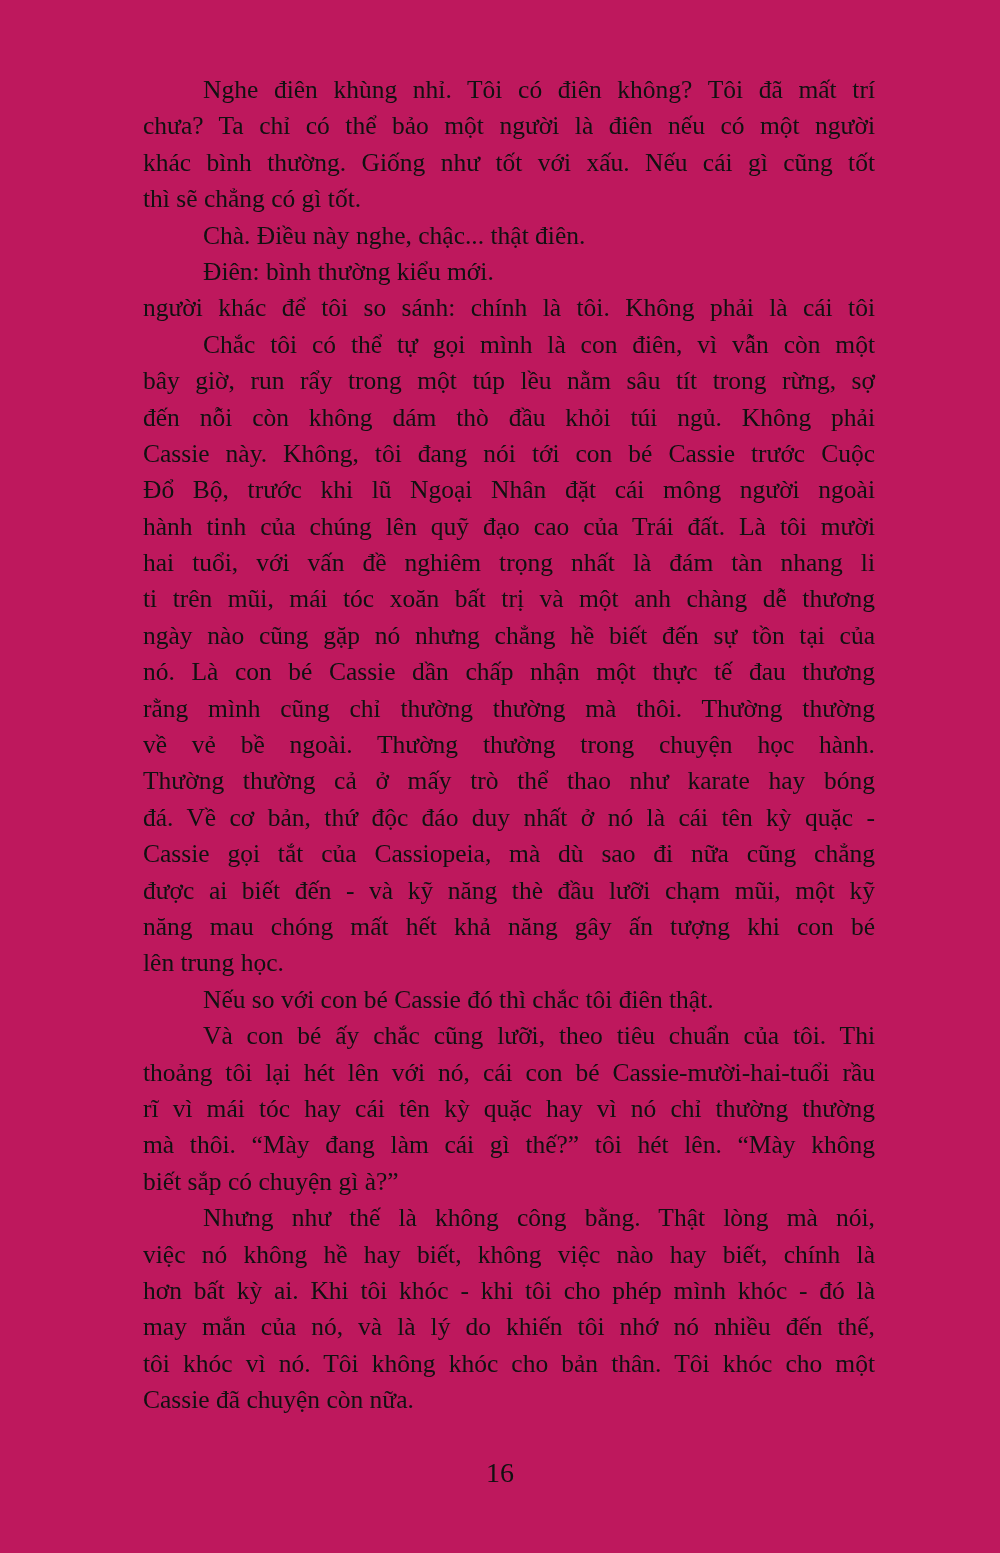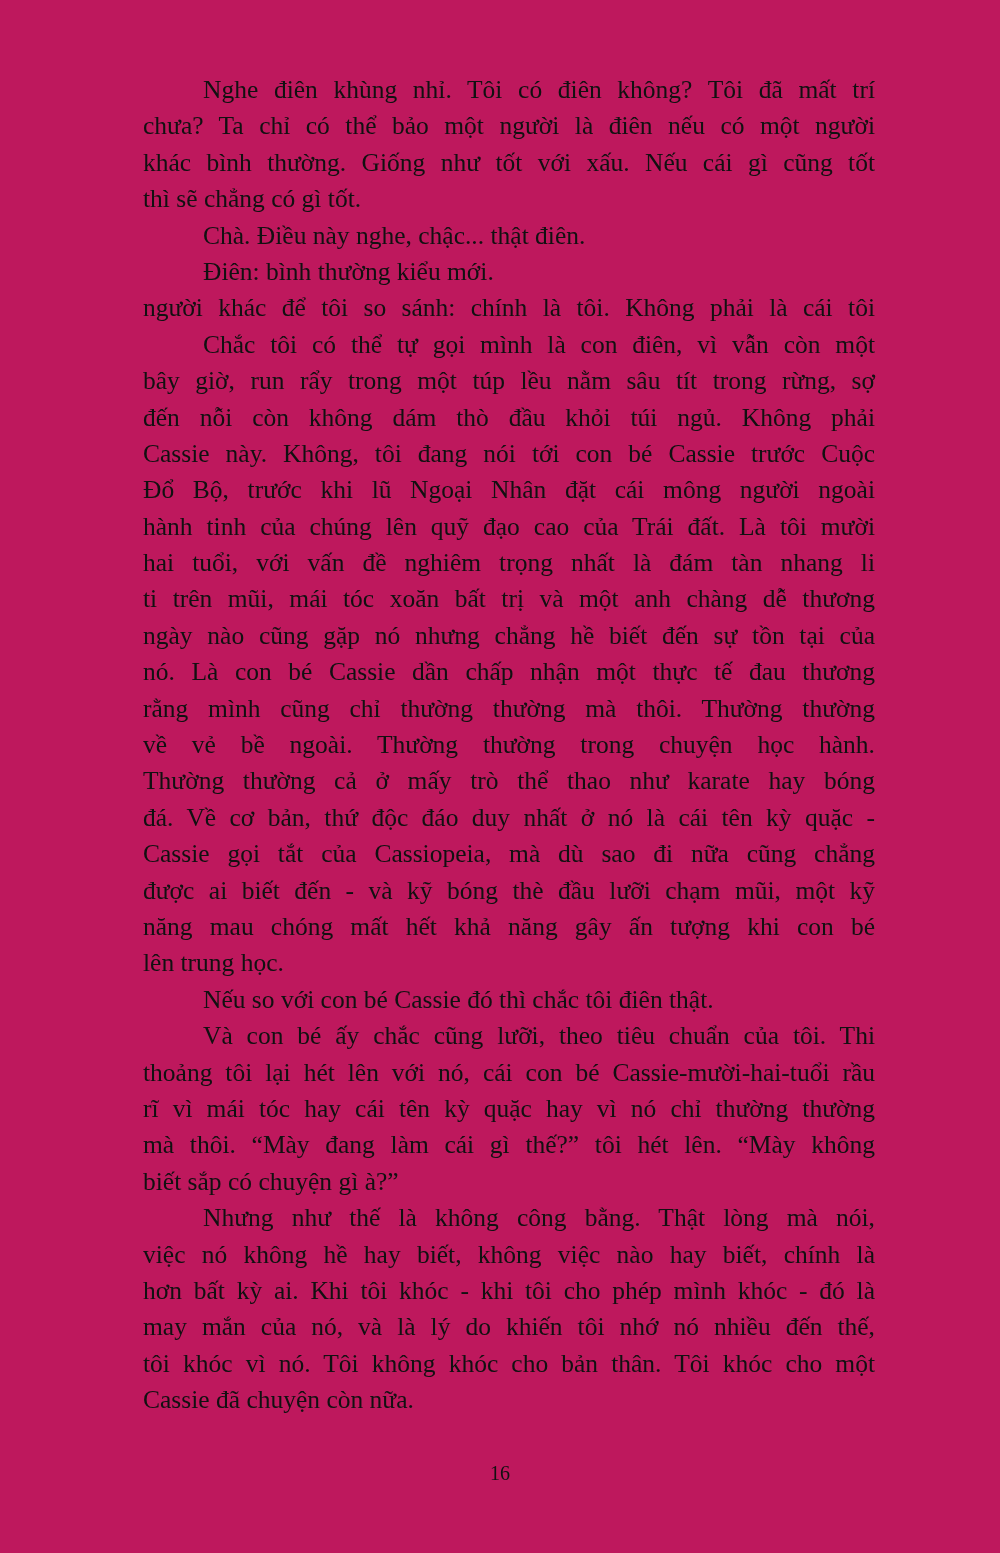--- a/index.html
+++ b/index.html
@@ -14,21 +14,21 @@
   }
   .line {
     display: block; height: 36.4px; line-height: 36.4px;
     font-size: 25.5px; white-space: nowrap;
     text-align: justify; text-align-last: justify;
   }
   .line.last { text-align-last: left; }
   .line.indent { padding-left: 60px; }
   .page-number {
     position: absolute; left: 0; width: 1000px; top: 1456px;
-    text-align: center; font-size: 20px; line-height: 34px;
+    text-align: center; font-size: 28px; line-height: 34px;
     font-family: "Liberation Serif", "DejaVu Serif", serif; color: #111;
   }
 </style>
 </head>
 <body>
 
 <div class="page">
   <div class="text-block" id="text-block">
       <div>
         <span class="line indent">Nghe điên khùng nhỉ. Tôi có điên không? Tôi đã mất trí</span>
@@ -52,21 +52,21 @@
         <span class="line">hành tinh của chúng lên quỹ đạo cao của Trái đất. Là tôi mười</span>
         <span class="line">hai tuổi, với vấn đề nghiêm trọng nhất là đám tàn nhang li</span>
         <span class="line">ti trên mũi, mái tóc xoăn bất trị và một anh chàng dễ thương</span>
         <span class="line">ngày nào cũng gặp nó nhưng chẳng hề biết đến sự tồn tại của</span>
         <span class="line">nó. Là con bé Cassie dần chấp nhận một thực tế đau thương</span>
         <span class="line">rằng mình cũng chỉ thường thường mà thôi. Thường thường</span>
         <span class="line">về vẻ bề ngoài. Thường thường trong chuyện học hành.</span>
         <span class="line">Thường thường cả ở mấy trò thể thao như karate hay bóng</span>
         <span class="line">đá. Về cơ bản, thứ độc đáo duy nhất ở nó là cái tên kỳ quặc -</span>
         <span class="line">Cassie gọi tắt của Cassiopeia, mà dù sao đi nữa cũng chẳng</span>
-        <span class="line">được ai biết đến - và kỹ bóng thè đầu lưỡi chạm mũi, một kỹ</span>
+        <span class="line">được ai biết đến - và kỹ năng thè đầu lưỡi chạm mũi, một kỹ</span>
         <span class="line">năng mau chóng mất hết khả năng gây ấn tượng khi con bé</span>
         <span class="line last">lên trung học.</span>
       </div>
       <div>
         <span class="line indent last">Nếu so với con bé Cassie đó thì chắc tôi điên thật.</span>
       </div>
       <div>
         <span class="line indent">Và con bé ấy chắc cũng lưỡi, theo tiêu chuẩn của tôi. Thi</span>
         <span class="line">thoảng tôi lại hét lên với nó, cái con bé Cassie-mười-hai-tuổi rầu</span>
         <span class="line">rĩ vì mái tóc hay cái tên kỳ quặc hay vì nó chỉ thường thường</span>

